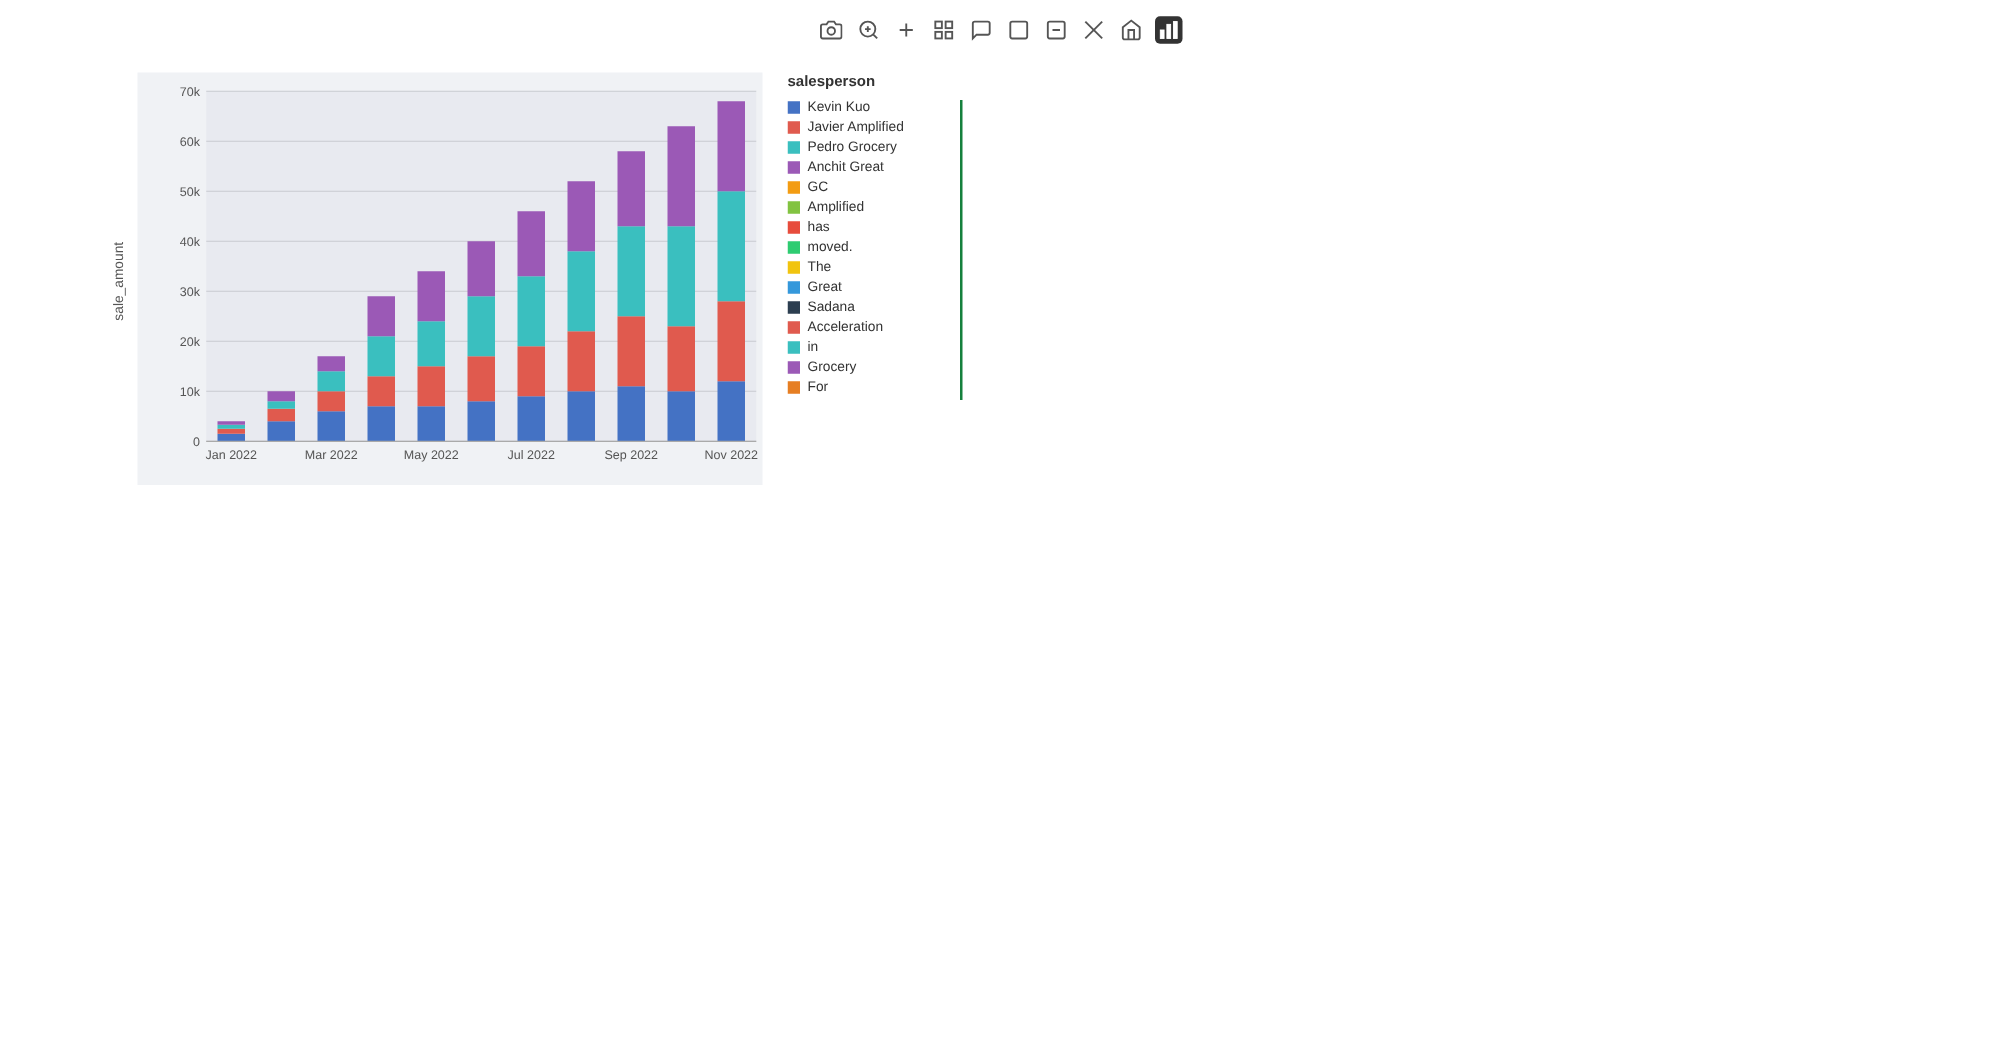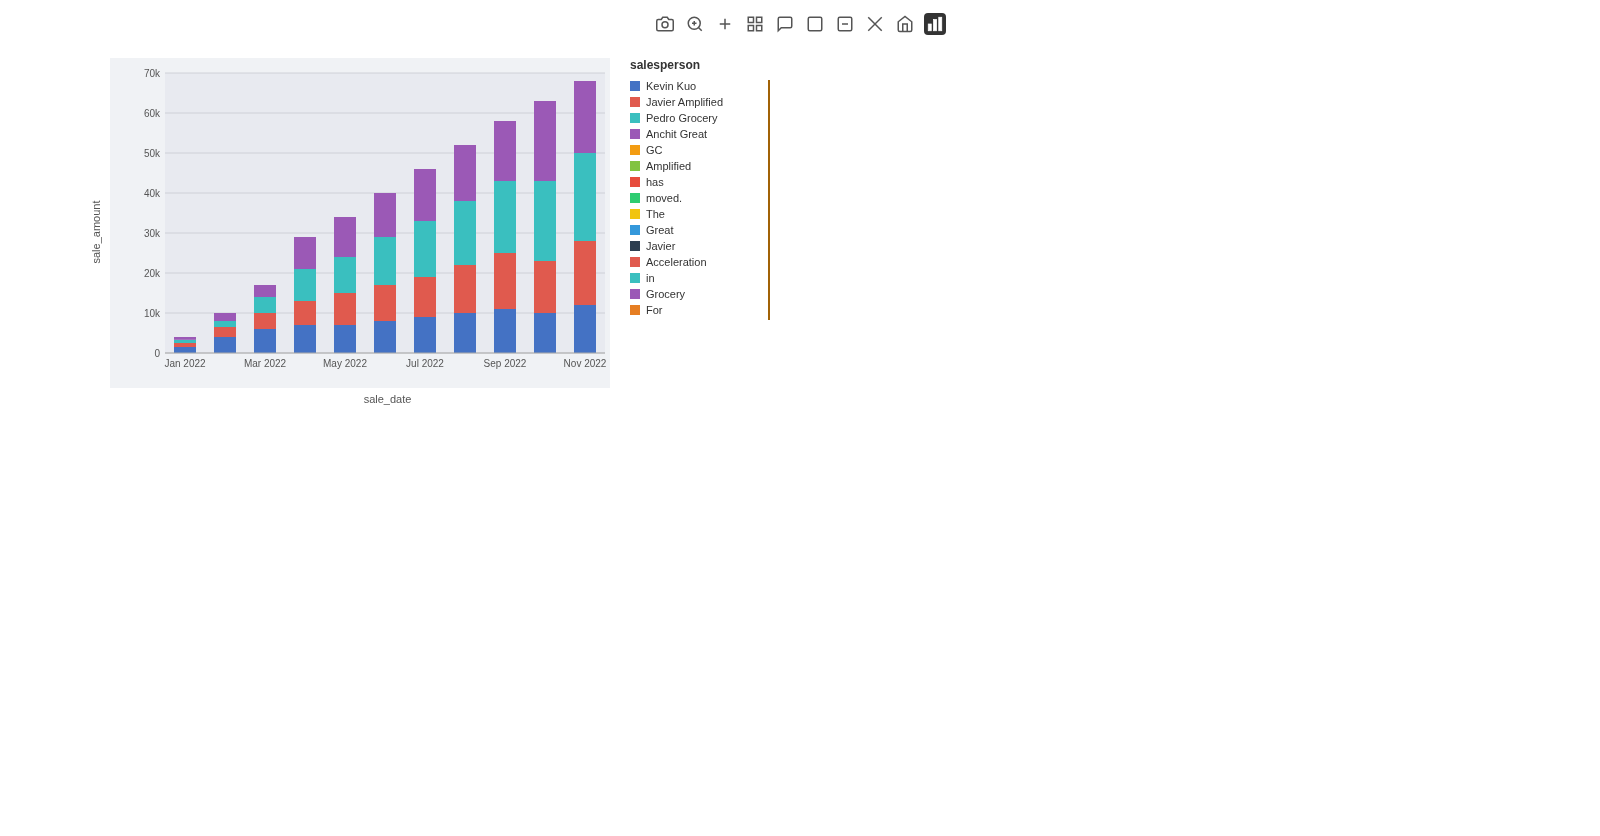--- a/index.html
+++ b/index.html
@@ -61,21 +61,21 @@
     }
     .legend-color {
       width: 10px;
       height: 10px;
       margin-right: 6px;
       flex-shrink: 0;
     }
     .legend-scroll {
       max-height: 300px;
       overflow-y: auto;
-      border-right: 2px solid #a16207;
+      border-right: 2px solid #15803d;
       padding-right: 4px;
     }
     .legend-scroll::-webkit-scrollbar {
       width: 4px;
     }
     .legend-scroll::-webkit-scrollbar-thumb {
       background: #aaa;
     }
   </style>
 </head>
@@ -220,21 +220,20 @@
         <line x1="55" x2="495" y1="295" y2="295" stroke="#aaa" stroke-width="1"></line>
         <text x="75" y="309" text-anchor="middle" font-size="10" fill="#555">Jan 2022</text>
         <text x="155" y="309" text-anchor="middle" font-size="10" fill="#555">Mar 2022</text>
         <text x="235" y="309" text-anchor="middle" font-size="10" fill="#555">May 2022</text>
         <text x="315" y="309" text-anchor="middle" font-size="10" fill="#555">Jul 2022</text>
         <text x="395" y="309" text-anchor="middle" font-size="10" fill="#555">Sep 2022</text>
         <text x="475" y="309" text-anchor="middle" font-size="10" fill="#555">Nov 2022</text>
       </svg>
 
     
-    <div style="text-align:center; font-size:11px; color:#555; margin-top:2px; padding-left:55px;">sale_date</div>
   </div>
 
   <div class="legend" style="margin-top:0;">
     <div class="legend-title">salesperson</div>
     <div class="legend-scroll" id="legend-items">
 
     <div class="legend-item">
           <div class="legend-color" style="background: rgb(68, 114, 196);"></div>
           <span>Kevin Kuo</span>
         </div>
@@ -269,21 +268,21 @@
         <div class="legend-item">
           <div class="legend-color" style="background: rgb(241, 196, 15);"></div>
           <span>The</span>
         </div>
         <div class="legend-item">
           <div class="legend-color" style="background: rgb(52, 152, 219);"></div>
           <span>Great</span>
         </div>
         <div class="legend-item">
           <div class="legend-color" style="background: rgb(44, 62, 80);"></div>
-          <span>Javier</span>
+          <span>Sadana</span>
         </div>
         <div class="legend-item">
           <div class="legend-color" style="background: rgb(224, 90, 78);"></div>
           <span>Acceleration</span>
         </div>
         <div class="legend-item">
           <div class="legend-color" style="background: rgb(58, 191, 191);"></div>
           <span>in</span>
         </div>
         <div class="legend-item">

